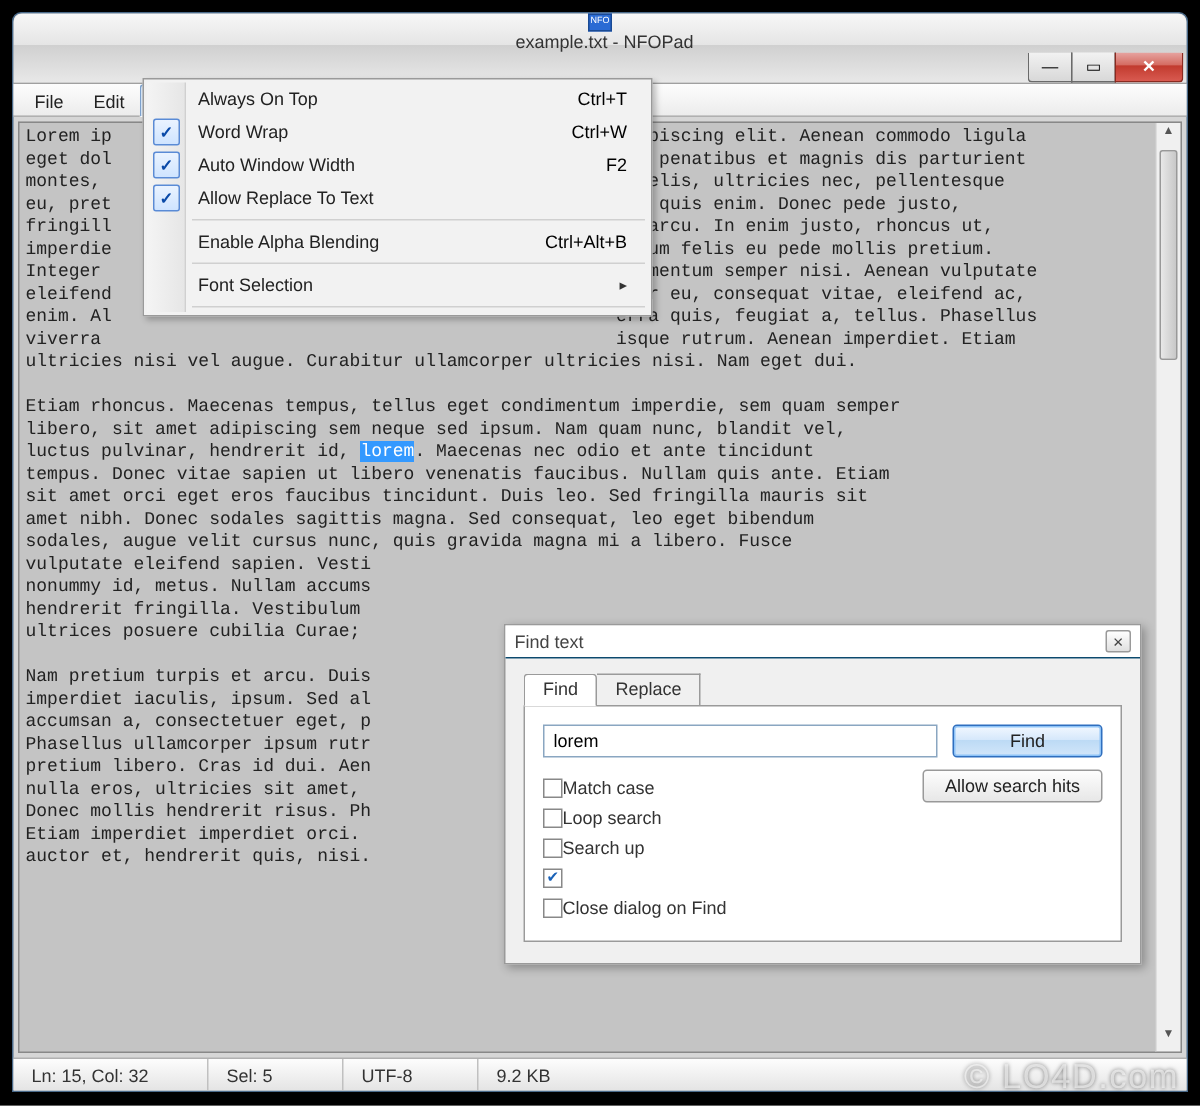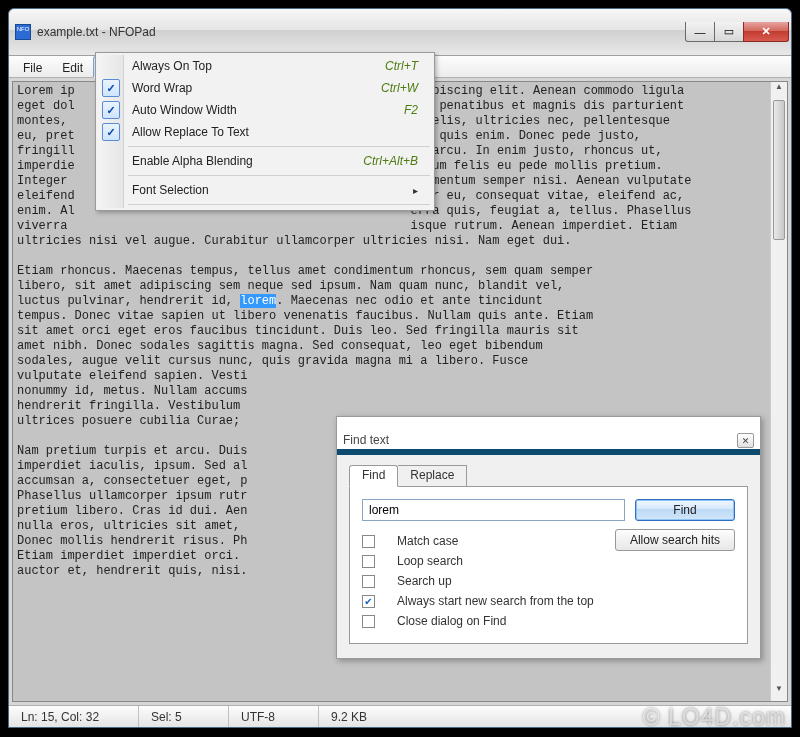--- a/index.html
+++ b/index.html
@@ -25,20 +25,21 @@
     flex-direction: column;
   }
   .titlebar {
     height: 47px;
     background: linear-gradient(to bottom, #f7f7f7 0%, #e5e5e5 45%, #d0d0d0 46%, #e8e8e8 100%);
     border-bottom: 1px solid #a0a0a0;
     display: flex;
     align-items: center;
     border-radius: 6px 6px 0 0;
     padding-left: 6px;
+    flex-direction: column;
   }
   .app-icon {
     width: 16px; height: 16px;
     background: #2a6bd4;
     border: 1px solid #1a4a94;
     margin-right: 6px;
     font-size: 6px;
     color: #fff;
     line-height: 7px;
     text-align: center;
@@ -146,21 +147,21 @@
     background: linear-gradient(to right, #f4f4f4, #e6e6e6);
     border-right: 1px solid #d0d0d0;
   }
   .dd-item {
     position: relative;
     height: 22px;
     display: flex; align-items: center;
     padding-left: 34px; padding-right: 14px;
     color: #222;
   }
-  .dd-item .shortcut { margin-left: auto; color: #4d7c0f; font-style: italic; }
+  .dd-item .shortcut { margin-left: auto; color: #000000; }
   .dd-item .submenu-arrow { margin-left:auto; font-size:10px; color:#333;}
   .dd-sep { height: 1px; background: #d0d0d0; margin: 3px 2px 3px 30px; }
   .check {
     position: absolute; left: 4px; top: 2px;
     width: 18px; height: 18px;
     border: 1px solid #5a8bd6;
     border-radius: 2px;
     background: linear-gradient(to bottom, #eaf3ff, #cfe4ff);
     display: flex; align-items:center; justify-content:center;
     color: #0a4aa8; font-weight: bold; font-size: 11px;
@@ -171,23 +172,23 @@
     left: 336px; top: 416px;
     width: 425px;
     background: #f0f0f0;
     border: 1px solid #9a9a9a;
     box-shadow: 2px 2px 6px rgba(0,0,0,0.3);
     z-index: 60;
   }
   .find-title {
     height: 22px;
     background: #fff;
-    border-bottom: 6px solid #0c4a6e;
-    display: flex; align-items:flex-start;
-    padding: 16px 6px;
+    border-bottom: 1px solid #0c4a6e;
+    display: flex; align-items:flex-end;
+    padding: 3px 6px;
     font-size: 12px;
     color: #444;
   }
   .find-title .xbtn {
     margin-left:auto; width:17px; height:15px;
     border:1px solid #9a9a9a; background:linear-gradient(#fff,#e0e0e0);
     border-radius:2px; display:flex; align-items:center; justify-content:center;
     font-size:9px; color:#444;
   }
   .find-body { padding: 10px 12px 14px 12px; position:relative;}
@@ -232,21 +233,21 @@
     text-align:center;
     display:flex; align-items:center; justify-content:center;
   }
   .btn.default { 
     border: 1px solid #2f6fbf;
     box-shadow: inset 0 0 0 1px #8ec3f7;
   }
   .btn.sec { background: linear-gradient(#fdfdfd,#e7e7e7); border-color:#999;}
   .opts { margin-top: 4px; }
   .opt {
-    display:flex; align-items:center; gap:22px;
+    display:flex; align-items:center; gap:0;
     font-size:12px; color:#333; height:20px;
   }
   .cb {
     width:13px; height:13px; border:1px solid #888; background:#fff;
     display:flex; align-items:center; justify-content:center;
     font-size:10px; color:#1a62b8;
   }
   .right-col { position:absolute; right:12px; top:42px; display:flex; flex-direction:column; gap:8px;}
   .watermark {
     position:absolute; right:14px; bottom:6px;
@@ -286,21 +287,21 @@
 <span>montes, </span><span style="display:inline-block;width:336px"></span><span>m felis, ultricies nec, pellentesque</span>
 <span>eu, pret</span><span style="display:inline-block;width:336px"></span><span>ssa quis enim. Donec pede justo,</span>
 <span>fringill</span><span style="display:inline-block;width:336px"></span><span>t, arcu. In enim justo, rhoncus ut,</span>
 <span>imperdie</span><span style="display:inline-block;width:336px"></span><span>ictum felis eu pede mollis pretium.</span>
 <span>Integer </span><span style="display:inline-block;width:336px"></span><span>elementum semper nisi. Aenean vulputate</span>
 <span>eleifend</span><span style="display:inline-block;width:336px"></span><span>itor eu, consequat vitae, eleifend ac,</span>
 <span>enim. Al</span><span style="display:inline-block;width:336px"></span><span>erra quis, feugiat a, tellus. Phasellus</span>
 <span>viverra </span><span style="display:inline-block;width:336px"></span><span>isque rutrum. Aenean imperdiet. Etiam</span>
 <span>ultricies nisi vel augue. Curabitur ullamcorper ultricies nisi. Nam eget dui.</span>
 <span></span>
-<span>Etiam rhoncus. Maecenas tempus, tellus amet condimentum rhoncus, sem quam semper</span>
+<span>Etiam rhoncus. Maecenas tempus, tellus eget condimentum imperdie, sem quam semper</span>
 <span>libero, sit amet adipiscing sem neque sed ipsum. Nam quam nunc, blandit vel,</span>
 <span>luctus pulvinar, hendrerit id, </span><span class="hl">lorem</span><span>. Maecenas nec odio et ante tincidunt</span>
 <span>tempus. Donec vitae sapien ut libero venenatis faucibus. Nullam quis ante. Etiam</span>
 <span>sit amet orci eget eros faucibus tincidunt. Duis leo. Sed fringilla mauris sit</span>
 <span>amet nibh. Donec sodales sagittis magna. Sed consequat, leo eget bibendum</span>
 <span>sodales, augue velit cursus nunc, quis gravida magna mi a libero. Fusce</span>
 <span>vulputate eleifend sapien. Vesti</span>
 <span>nonummy id, metus. Nullam accums</span>
 <span>hendrerit fringilla. Vestibulum </span>
 <span>ultrices posuere cubilia Curae; </span>
@@ -388,21 +389,20 @@
         <div class="opt">
           <div class="cb"></div>
           <span>Loop search</span>
         </div>
         <div class="opt">
           <div class="cb"></div>
           <span>Search up</span>
         </div>
         <div class="opt">
           <div class="cb">✔</div>
-          <span>Always start new search from the top</span>
         </div>
         <div class="opt">
           <div class="cb"></div>
           <span>Close dialog on Find</span>
         </div>
       </div>
     </div>
   </div>
 </div>
 

